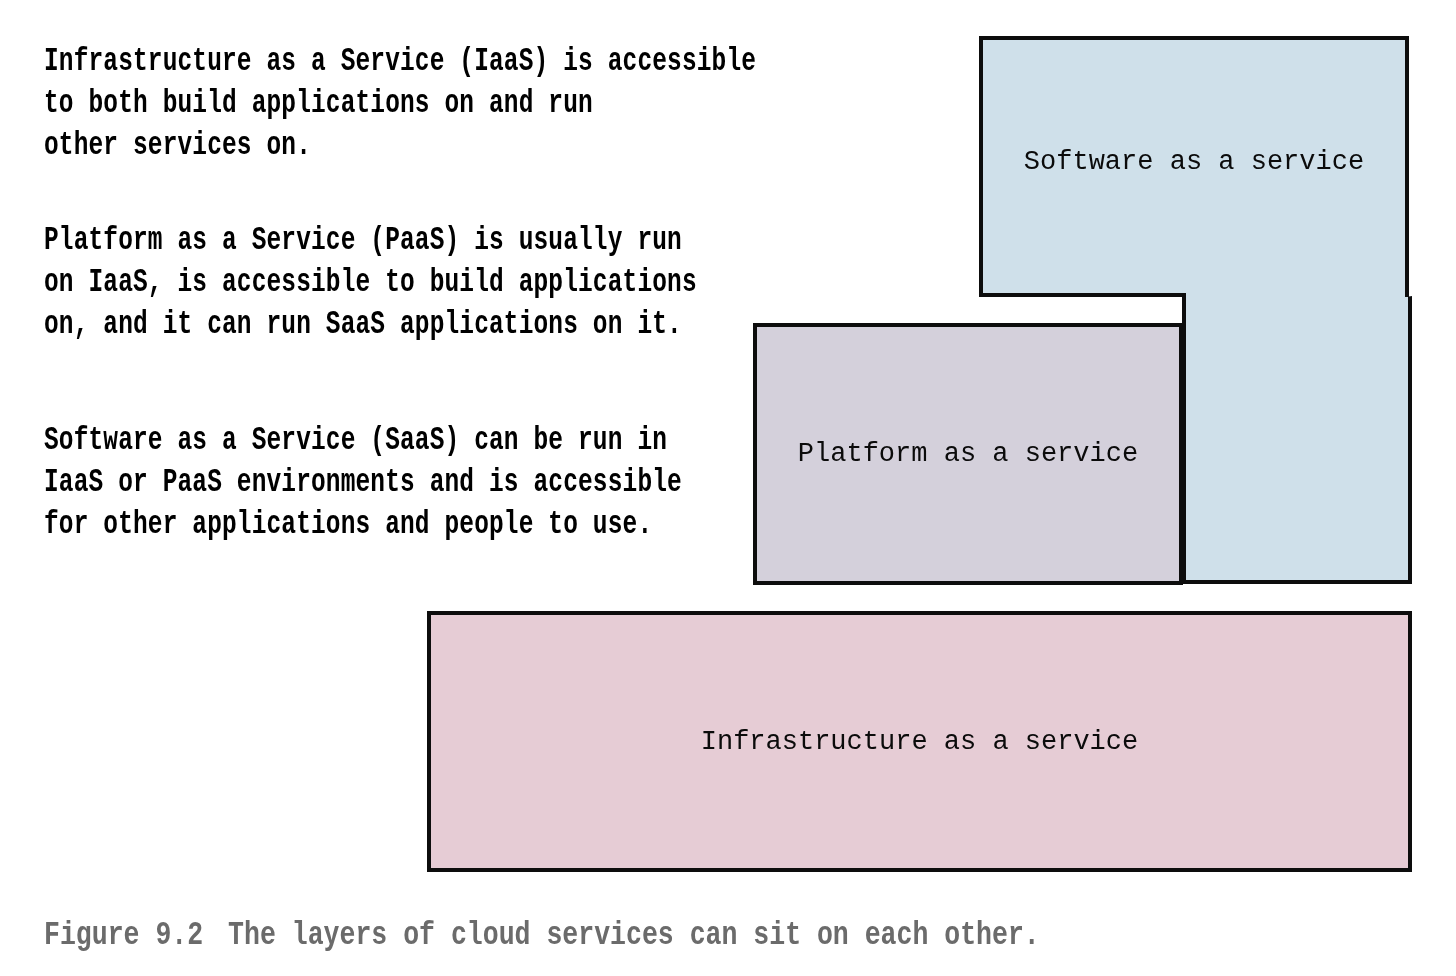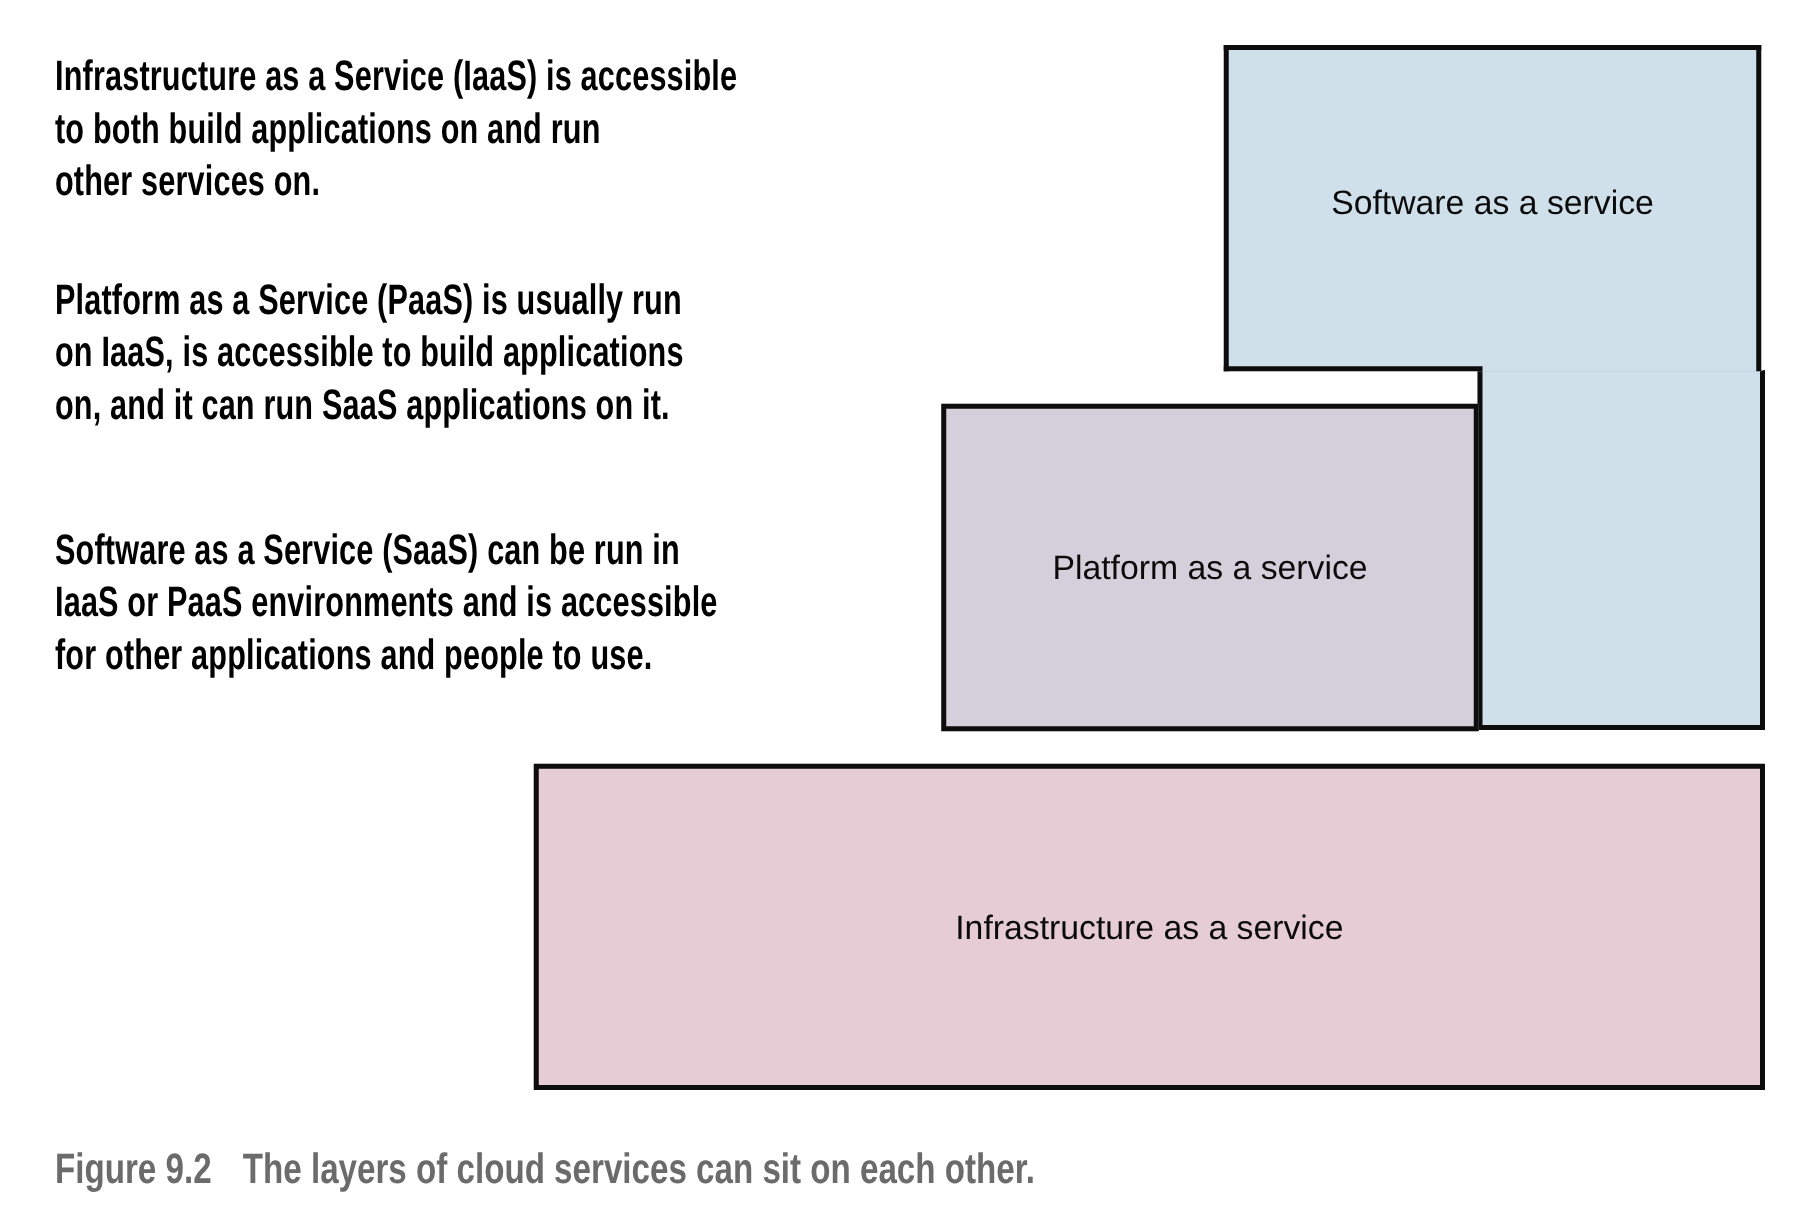--- a/index.html
+++ b/index.html
@@ -5,21 +5,21 @@
   html, body {
     margin: 0;
     padding: 0;
     background: #ffffff;
   }
   .page {
     position: relative;
     width: 1456px;
     height: 976px;
     overflow: hidden;
-    font-family: Liberation Sans, sans-serif;
+    font-family: Liberation Mono, monospace;
   }
 
   
   .para {
     position: absolute;
     left: 44px;
     font-weight: bold;
     font-size: 34px;
     line-height: 42px;
     color: #000000;

